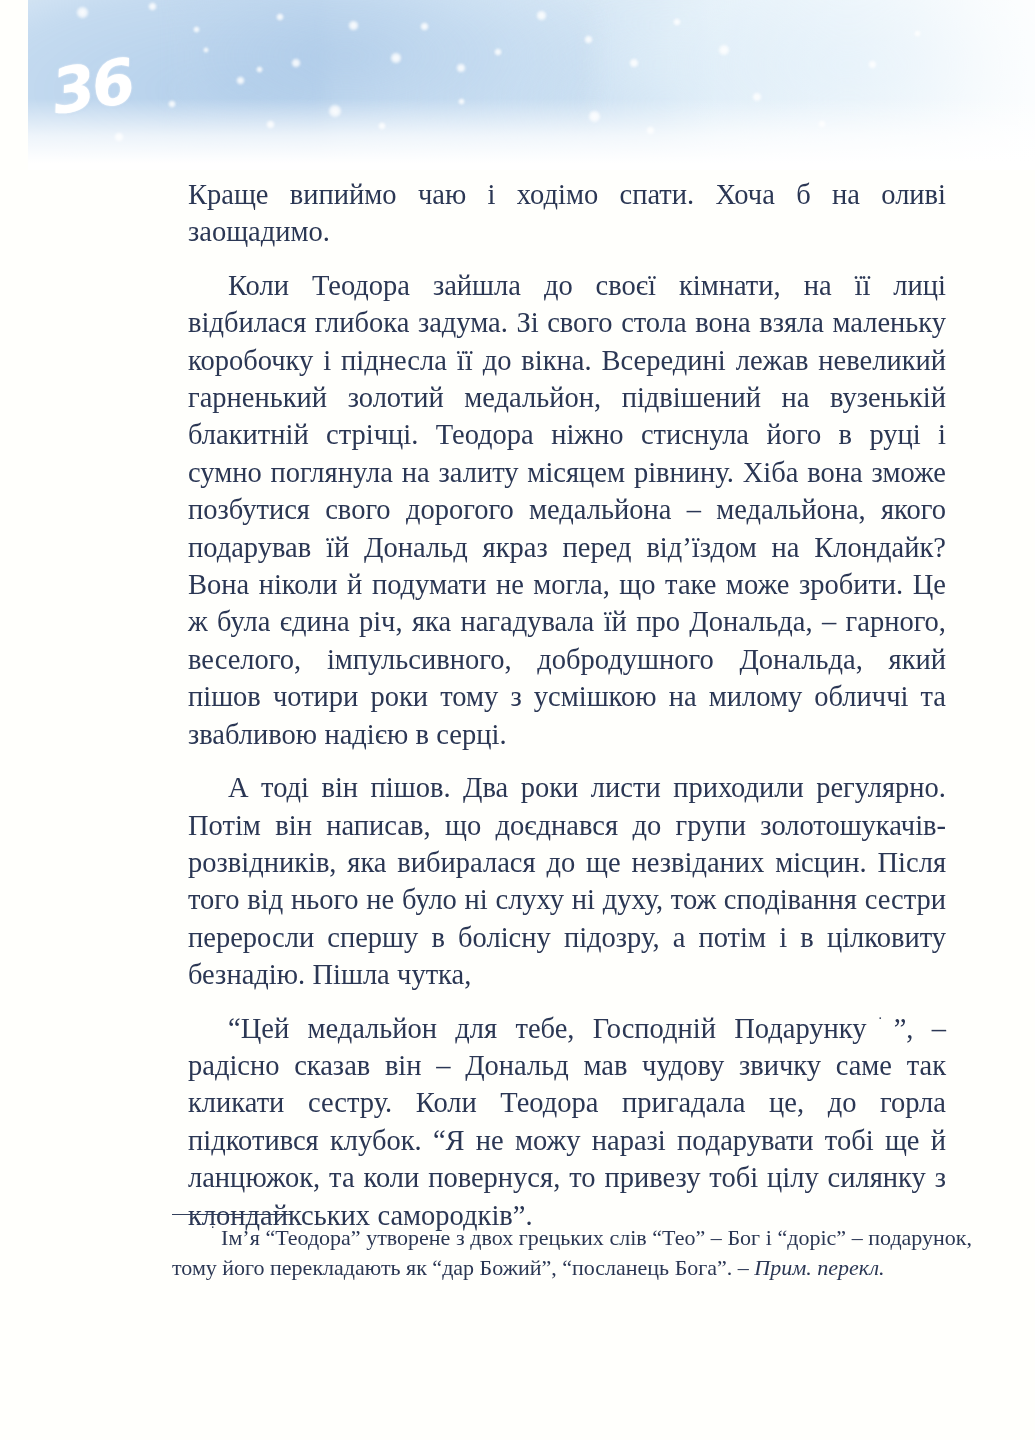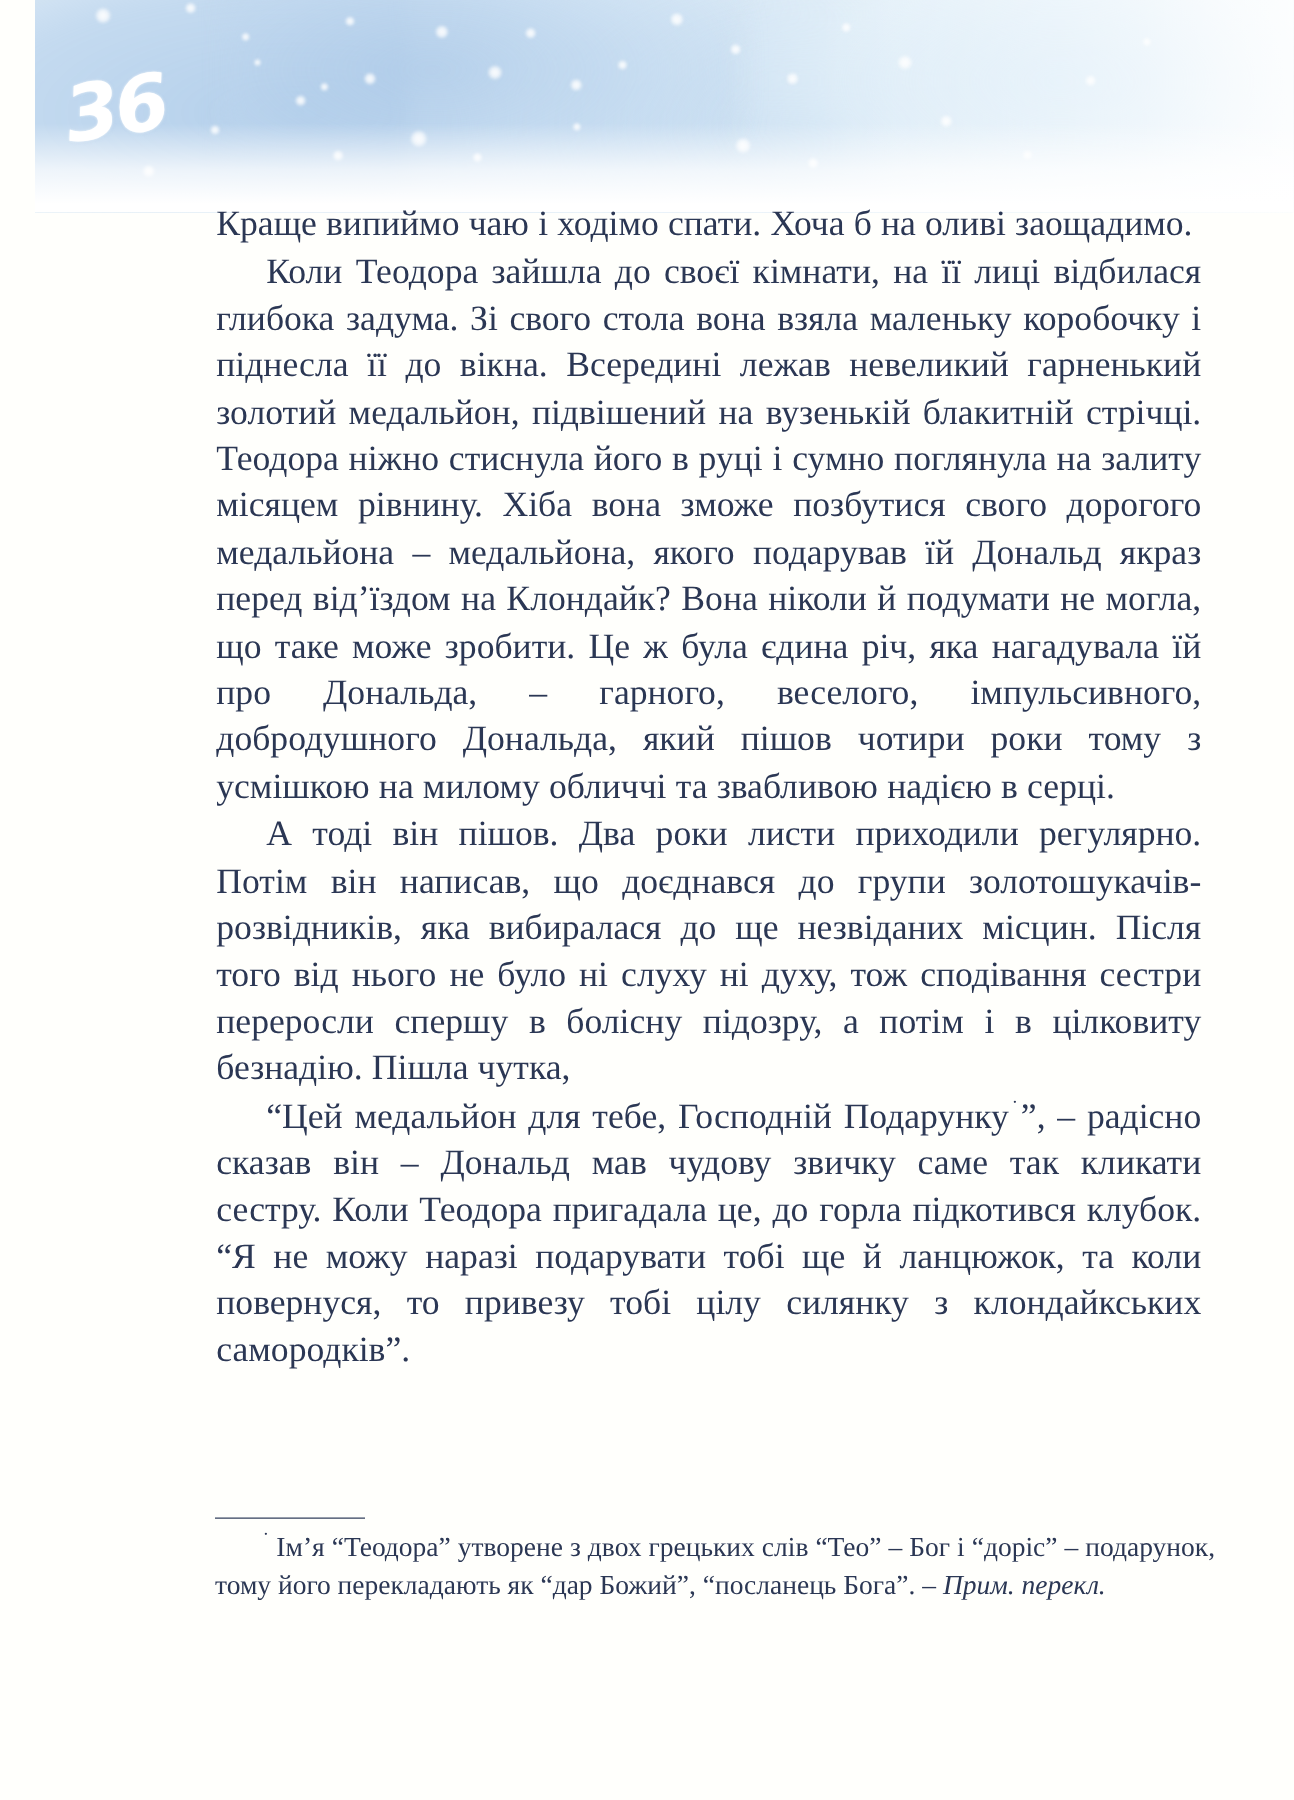--- a/index.html
+++ b/index.html
@@ -122,21 +122,21 @@
   }
 
   
   .column {
     position: absolute;
     left: 172px;
     top: 160px;
     width: 790px;
   }
   .para {
-    margin: 1px;
+    margin: 16px;
     font-size: 28.5px;
     line-height: 37.4px;
     color: #2b3754;
     text-align: justify;
     text-indent: 0;
     hyphens: manual;
     word-spacing: 0.2px;
   }
   .para.indent {
     text-indent: 40px;

